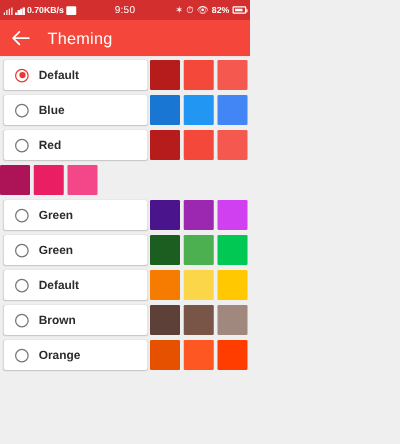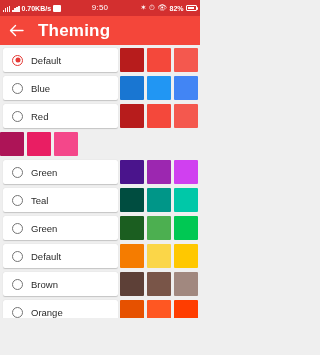--- a/index.html
+++ b/index.html
@@ -65,22 +65,22 @@
     flex: 0 0 auto;
   }
   .back-btn {
     width: 16px; height: 16px;
     display: flex; align-items: center; justify-content: center;
     cursor: pointer;
   }
   .back-btn svg { display:block; }
   .appbar-title {
     color: #FFFFFF;
-    font-size: 17px;
-    font-weight: 700;
+    font-size: 13px;
+    font-weight: 400;
     margin-left: 14px;
     letter-spacing: .2px;
   }
 
   
   .list {
     flex: 1 1 auto;
     overflow: hidden;
     padding: 3px 0 0 0;
     background: #EFEFEF;
@@ -119,21 +119,21 @@
     left: 50%; top: 50%;
     transform: translate(-50%,-50%);
     width: 5px; height: 5px;
     border-radius: 50%;
     background: #E53935;
   }
   .row-label {
     font-size: 9.5px;
     color: #2B2B2B;
     margin-left: 8px;
-    font-weight: 400;
+    font-weight: 700;
     white-space: nowrap;
   }
   .swatches {
     flex: 0 0 auto;
     display: flex;
     gap: 3px;
     padding-right: 2px;
   }
   .swatch {
     width: 24px;
@@ -232,31 +232,20 @@
         </div>
         <div class="swatches">
           <span class="swatch" style="background: rgb(74, 20, 140);"></span>
           <span class="swatch" style="background: rgb(156, 39, 176);"></span>
           <span class="swatch" style="background: rgb(208, 64, 240);"></span>
         </div>
       </div>
       <div class="theme-row">
         <div class="row-card">
           <span class="radio"></span>
-          <span class="row-label">Teal</span>
-        </div>
-        <div class="swatches">
-          <span class="swatch" style="background: rgb(0, 77, 64);"></span>
-          <span class="swatch" style="background: rgb(0, 150, 136);"></span>
-          <span class="swatch" style="background: rgb(0, 200, 168);"></span>
-        </div>
-      </div>
-      <div class="theme-row">
-        <div class="row-card">
-          <span class="radio"></span>
           <span class="row-label">Green</span>
         </div>
         <div class="swatches">
           <span class="swatch" style="background: rgb(27, 94, 32);"></span>
           <span class="swatch" style="background: rgb(76, 175, 80);"></span>
           <span class="swatch" style="background: rgb(0, 200, 83);"></span>
         </div>
       </div>
       <div class="theme-row">
         <div class="row-card">

